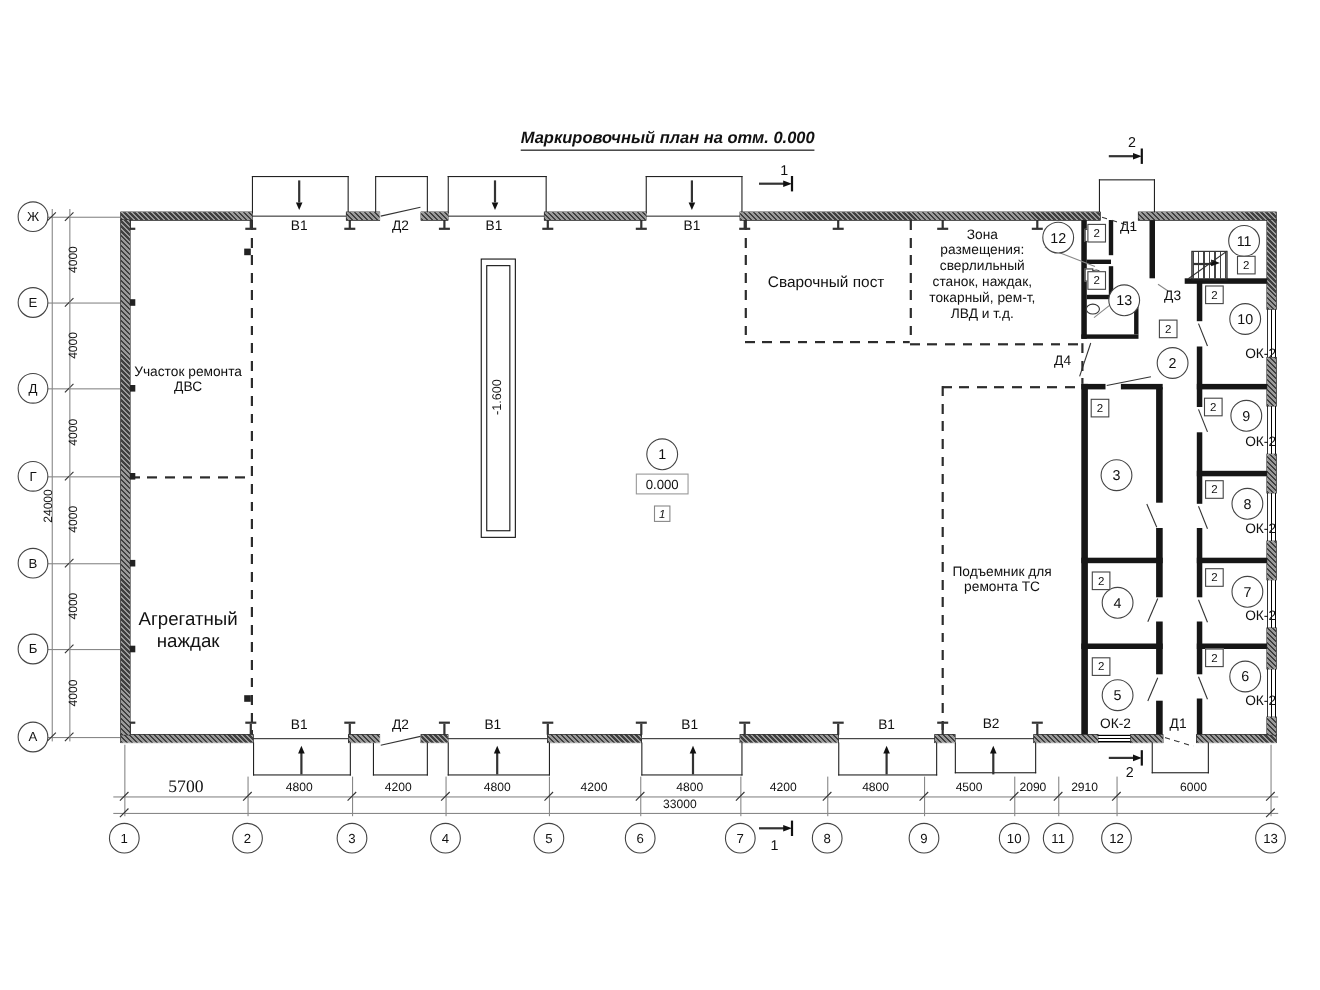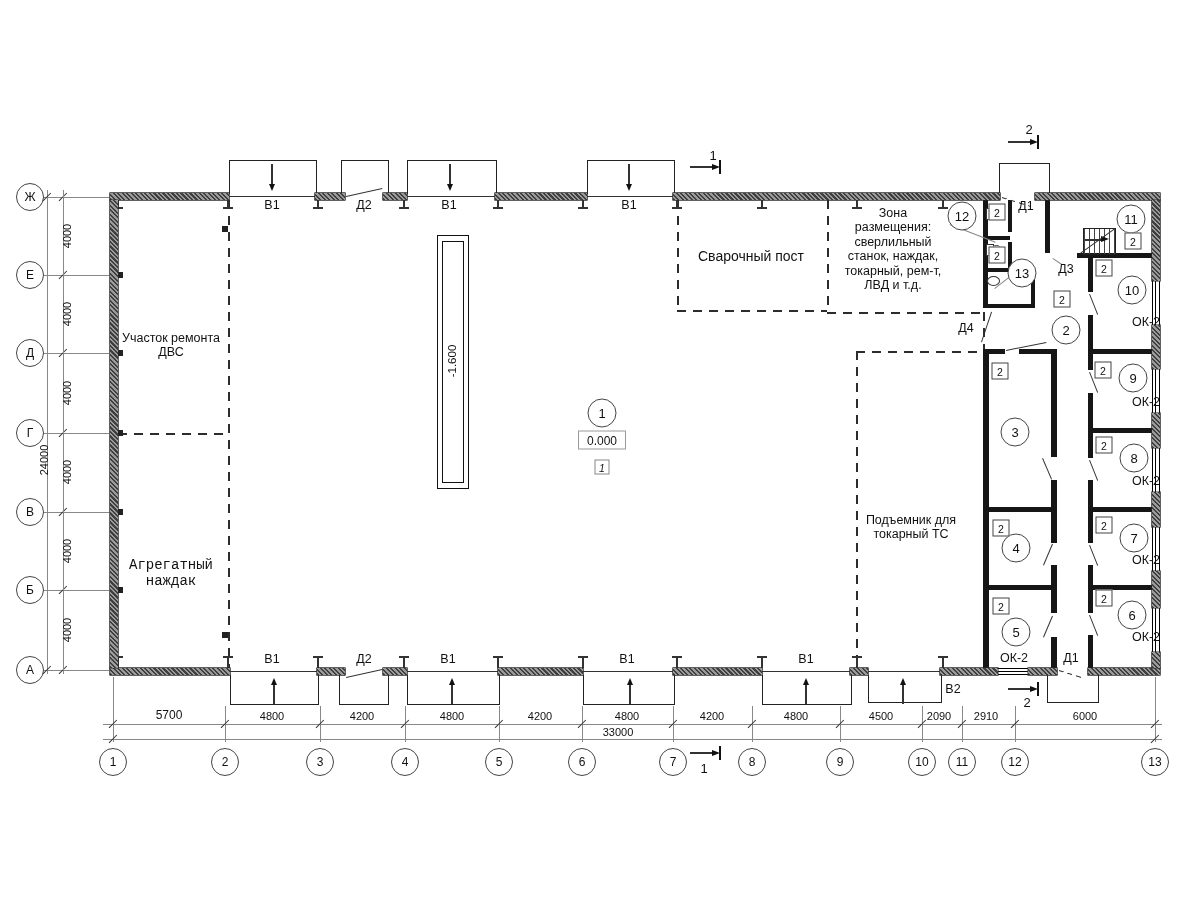--- a/index.html
+++ b/index.html
@@ -37,20 +37,21 @@
   .ah-u{width:0;height:0;border-left:3.5px solid transparent;border-right:3.5px solid transparent;border-bottom:7px solid #111}
   .ah-r{width:0;height:0;border-top:3.5px solid transparent;border-bottom:3.5px solid transparent;border-left:8px solid #111}
   .stick{width:1.6px;height:14px;background:#111}
   .fx{border:1px solid #333;background:#fff}
   .box{border:1px solid #999;background:#fff;display:flex;align-items:center;justify-content:center;transform:translate(-50%,-50%)}
 </style>
 </head>
 <body>
 
 <div id="plan">
+  <div class="abs title" style="left:607px;top:127px">Маркировочный план на отм. 0.000</div>
 <div class="abs wx" style="left: 110px; top: 193px; width: 119px; height: 7px;"></div>
     <div class="abs wx" style="left: 315px; top: 193px; width: 30px; height: 7px;"></div>
     <div class="abs wx" style="left: 383px; top: 193px; width: 24px; height: 7px;"></div>
     <div class="abs wx" style="left: 495px; top: 193px; width: 92px; height: 7px;"></div>
     <div class="abs wx" style="left: 673px; top: 193px; width: 327px; height: 7px;"></div>
     <div class="abs wx" style="left: 1035px; top: 193px; width: 125px; height: 7px;"></div>
     <div class="abs wx" style="left: 110px; top: 668px; width: 120px; height: 7px;"></div>
     <div class="abs wx" style="left: 317px; top: 668px; width: 28px; height: 7px;"></div>
     <div class="abs wx" style="left: 383px; top: 668px; width: 24px; height: 7px;"></div>
     <div class="abs wx" style="left: 498px; top: 668px; width: 85px; height: 7px;"></div>
@@ -288,21 +289,21 @@
     <div class="abs tick" style="left: 962px; top: 724px;"></div>
     <div class="abs circ" style="left: 962px; top: 762px; width: 26px; height: 26px; font-size: 12px;">11</div>
     <div class="abs axl" style="left: 1014.5px; top: 706px; width: 1px; height: 36px;"></div>
     <div class="abs tick" style="left: 1015px; top: 724px;"></div>
     <div class="abs circ" style="left: 1015px; top: 762px; width: 26px; height: 26px; font-size: 12px;">12</div>
     <div class="abs axl" style="left: 1154.5px; top: 677px; width: 1px; height: 65px;"></div>
     <div class="abs tick" style="left: 1155px; top: 724px;"></div>
     <div class="abs circ" style="left: 1155px; top: 762px; width: 26px; height: 26px; font-size: 12px;">13</div>
     <div class="abs tick" style="left: 113px; top: 739px;"></div>
     <div class="abs tick" style="left: 1155px; top: 739px;"></div>
-    <div class="abs lbl" style="left: 169px; top: 716px; font-size: 12px;">5700</div>
+    <div class="abs lbl" style="left: 169px; top: 716px; font-size: 16px; font-family: Liberation Serif, serif;">5700</div>
     <div class="abs lbl" style="left: 272px; top: 716px; font-size: 11px;">4800</div>
     <div class="abs lbl" style="left: 362px; top: 716px; font-size: 11px;">4200</div>
     <div class="abs lbl" style="left: 452px; top: 716px; font-size: 11px;">4800</div>
     <div class="abs lbl" style="left: 540px; top: 716px; font-size: 11px;">4200</div>
     <div class="abs lbl" style="left: 627px; top: 716px; font-size: 11px;">4800</div>
     <div class="abs lbl" style="left: 712px; top: 716px; font-size: 11px;">4200</div>
     <div class="abs lbl" style="left: 796px; top: 716px; font-size: 11px;">4800</div>
     <div class="abs lbl" style="left: 881px; top: 716px; font-size: 11px;">4500</div>
     <div class="abs lbl" style="left: 939px; top: 716px; font-size: 11px;">2090</div>
     <div class="abs lbl" style="left: 986px; top: 716px; font-size: 11px;">2910</div>
@@ -313,50 +314,50 @@
     <div class="abs lbl" style="left: 449px; top: 205px; font-size: 12.5px;">В1</div>
     <div class="abs lbl" style="left: 629px; top: 205px; font-size: 12.5px;">В1</div>
     <div class="abs lbl" style="left: 1026px; top: 206px; font-size: 12.5px;">Д1</div>
     <div class="abs lbl" style="left: 1066px; top: 269px; font-size: 12.5px;">Д3</div>
     <div class="abs lbl" style="left: 966px; top: 328px; font-size: 12.5px;">Д4</div>
     <div class="abs lbl" style="left: 272px; top: 659px; font-size: 12.5px;">В1</div>
     <div class="abs lbl" style="left: 364px; top: 659px; font-size: 12.5px;">Д2</div>
     <div class="abs lbl" style="left: 448px; top: 659px; font-size: 12.5px;">В1</div>
     <div class="abs lbl" style="left: 627px; top: 659px; font-size: 12.5px;">В1</div>
     <div class="abs lbl" style="left: 806px; top: 659px; font-size: 12.5px;">В1</div>
-    <div class="abs lbl" style="left: 953px; top: 658px; font-size: 12.5px; margin-top: 31px;">В2</div>
+    <div class="abs lbl" style="left: 901px; top: 658px; font-size: 12.5px;">В2</div>
     <div class="abs lbl" style="left: 1014px; top: 658px; font-size: 12.5px;">ОК-2</div>
     <div class="abs lbl" style="left: 1071px; top: 658px; font-size: 12.5px;">Д1</div>
     <div class="abs lbl" style="left: 1146px; top: 322px; font-size: 12.5px;">ОК-2</div>
     <div class="abs lbl" style="left: 1146px; top: 402px; font-size: 12.5px;">ОК-2</div>
     <div class="abs lbl" style="left: 1146px; top: 481px; font-size: 12.5px;">ОК-2</div>
     <div class="abs lbl" style="left: 1146px; top: 560px; font-size: 12.5px;">ОК-2</div>
     <div class="abs lbl" style="left: 1146px; top: 637px; font-size: 12.5px;">ОК-2</div>
     <div class="abs lbl" style="left: 171px; top: 345px; font-size: 12.5px;">
       <div>Участок ремонта</div>
       <div>ДВС</div>
     </div>
-    <div class="abs lbl" style="left: 171px; top: 573px; font-size: 14px; font-family: Liberation Mono, monospace;">
+    <div class="abs lbl" style="left: 171px; top: 573px; font-size: 17px;">
       <div>Агрегатный</div>
       <div>наждак</div>
     </div>
     <div class="abs lbl" style="left: 751px; top: 256px; font-size: 14px;">
       <div>Сварочный пост</div>
     </div>
     <div class="abs lbl" style="left: 893px; top: 249px; font-size: 12.5px;">
       <div>Зона</div>
       <div>размещения:</div>
       <div>сверлильный</div>
       <div>станок, наждак,</div>
       <div>токарный, рем-т,</div>
       <div>ЛВД и т.д.</div>
     </div>
     <div class="abs lbl" style="left: 911px; top: 527px; font-size: 12.5px;">
       <div>Подъемник для</div>
-      <div>токарный ТС</div>
+      <div>ремонта ТС</div>
     </div>
     <div class="abs circ" style="left: 602px; top: 413px; width: 27px; height: 27px; font-size: 13px;">1</div>
     <div class="abs circ" style="left: 1066px; top: 330px; width: 27px; height: 27px; font-size: 13px;">2</div>
     <div class="abs circ" style="left: 1015px; top: 432px; width: 27px; height: 27px; font-size: 13px;">3</div>
     <div class="abs circ" style="left: 1016px; top: 548px; width: 27px; height: 27px; font-size: 13px;">4</div>
     <div class="abs circ" style="left: 1016px; top: 632px; width: 27px; height: 27px; font-size: 13px;">5</div>
     <div class="abs circ" style="left: 1132px; top: 615px; width: 27px; height: 27px; font-size: 13px;">6</div>
     <div class="abs circ" style="left: 1134px; top: 538px; width: 27px; height: 27px; font-size: 13px;">7</div>
     <div class="abs circ" style="left: 1134px; top: 458px; width: 27px; height: 27px; font-size: 13px;">8</div>
     <div class="abs circ" style="left: 1133px; top: 378px; width: 27px; height: 27px; font-size: 13px;">9</div>

